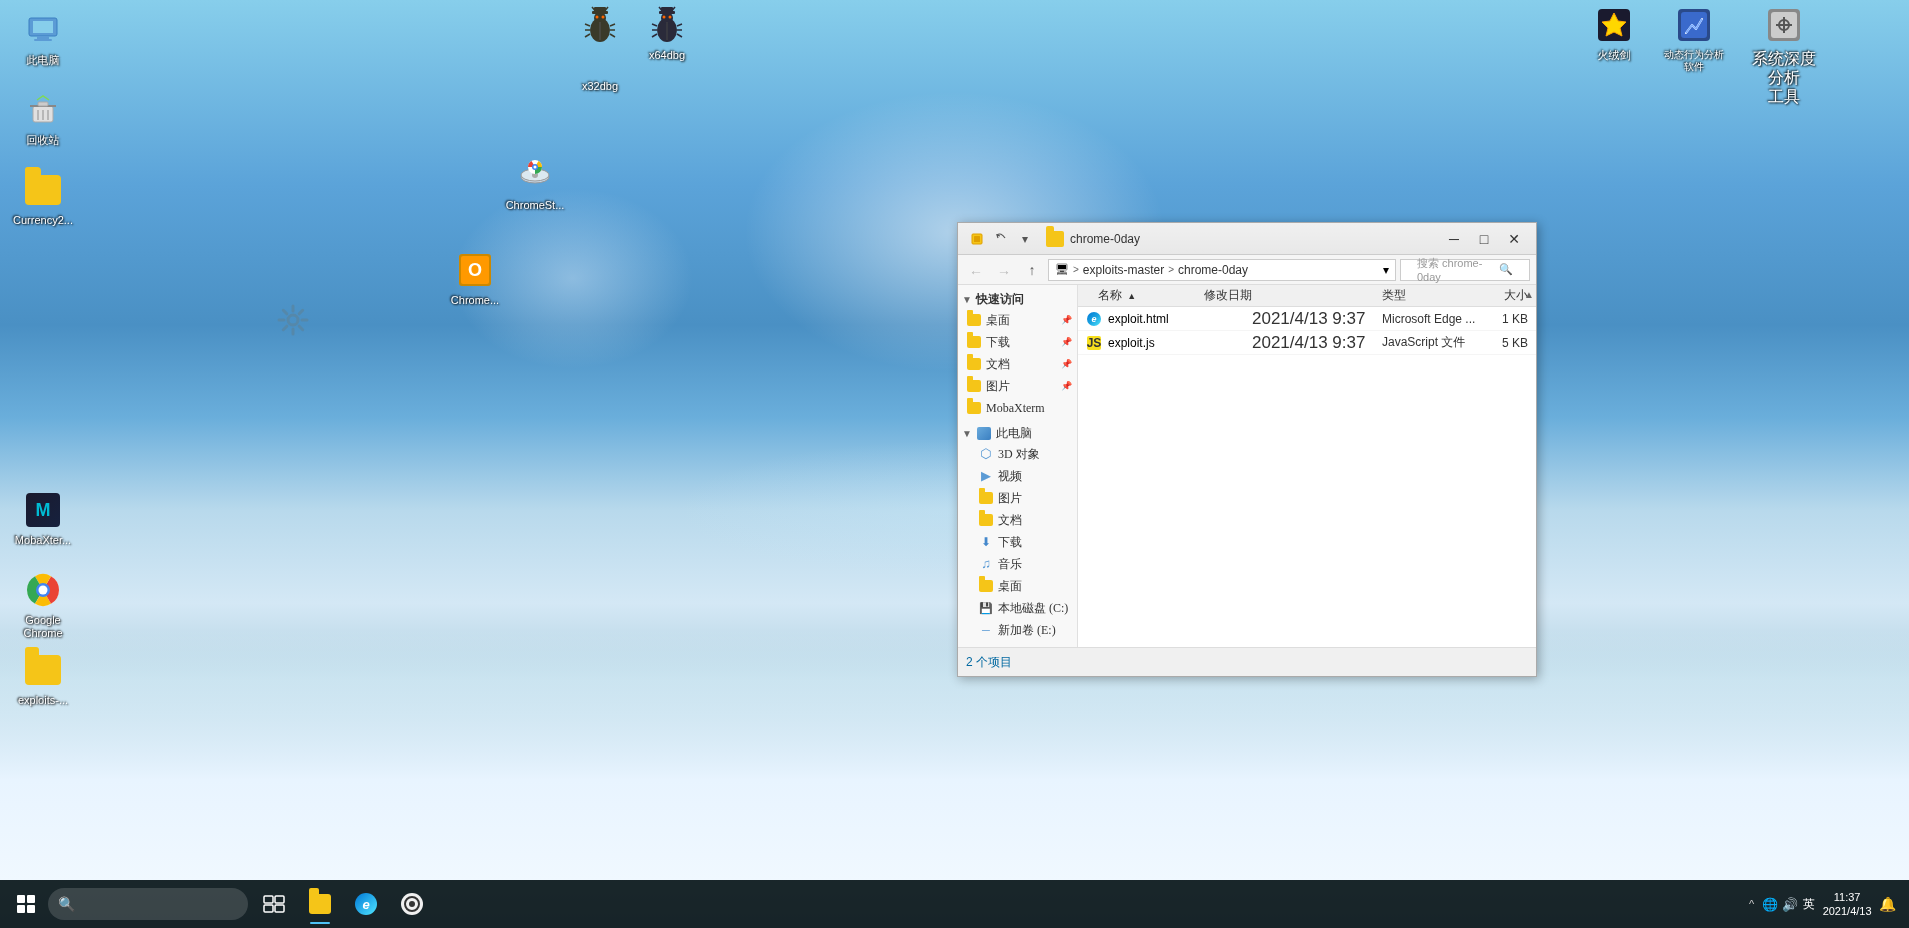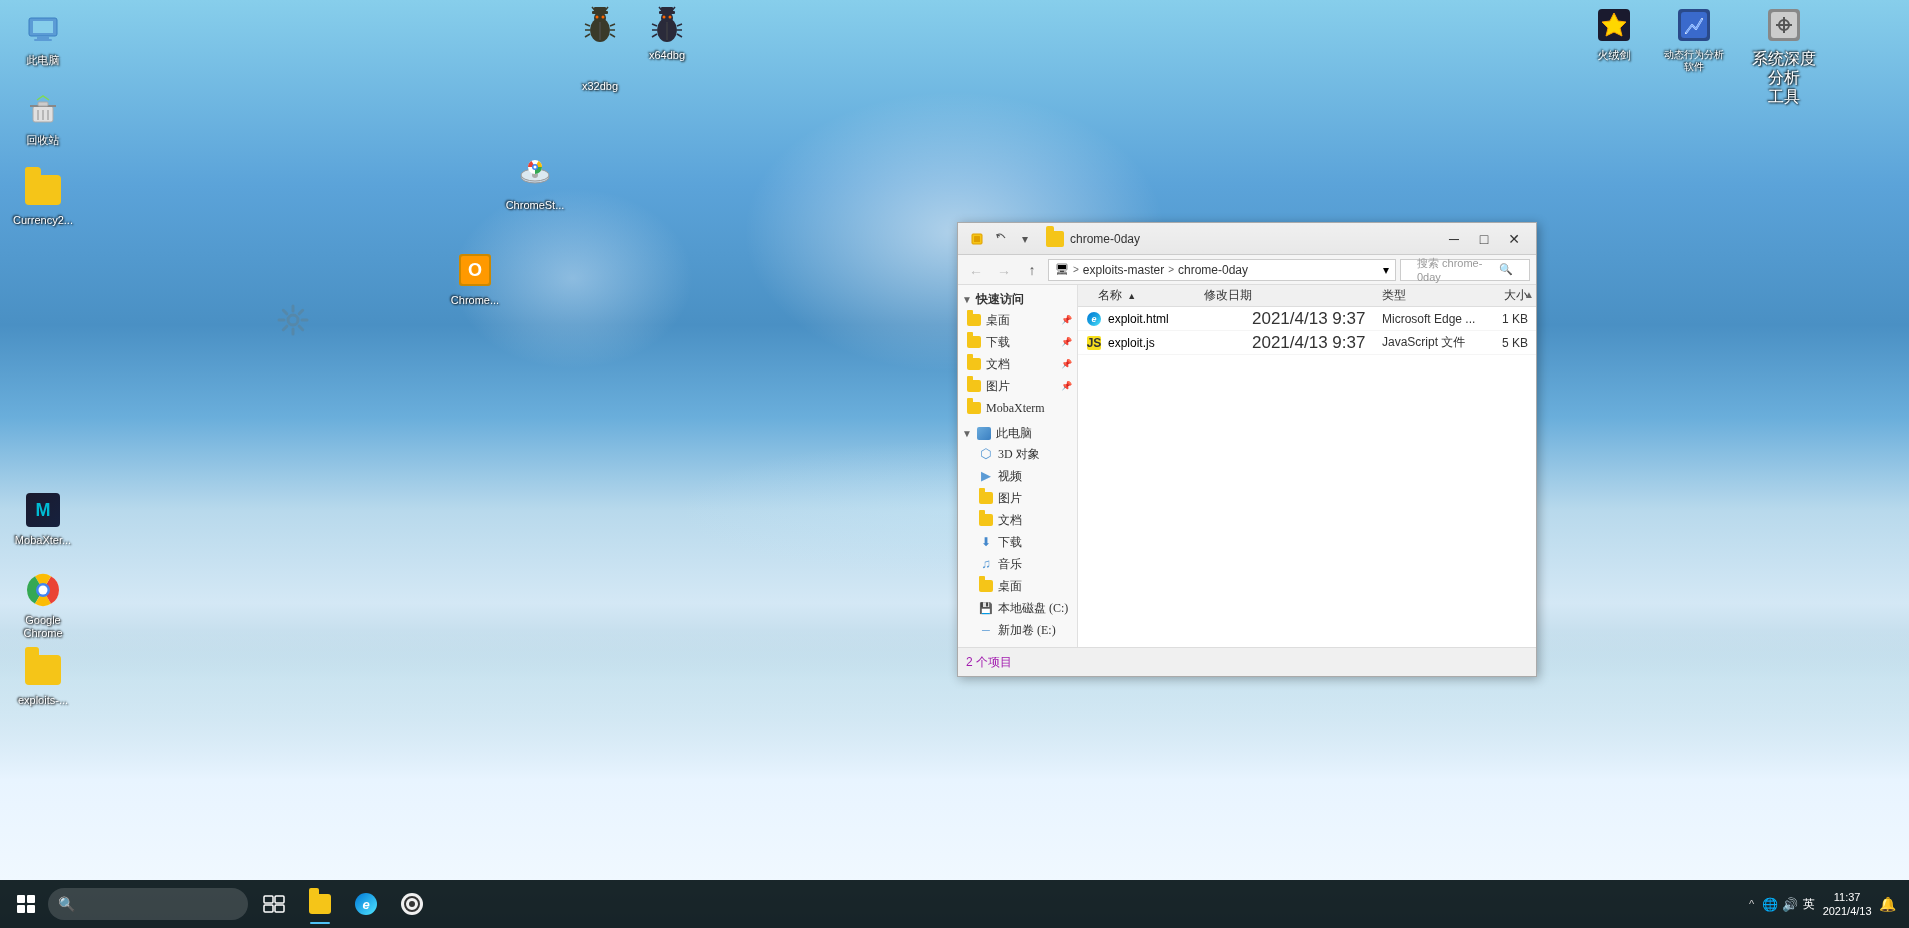--- a/index.html
+++ b/index.html
@@ -417,21 +417,21 @@
 
     
     .status-bar {
       height: 22px;
       background: #f0f0f0;
       border-top: 1px solid #ddd;
       display: flex;
       align-items: center;
       padding: 14px 8px;
       font-size: 12px;
-      color: #a21caf;
+      color: #0369a1;
     }
 
     
     .sidebar::-webkit-scrollbar, .file-list::-webkit-scrollbar {
       width: 8px;
     }
     .sidebar::-webkit-scrollbar-thumb, .file-list::-webkit-scrollbar-thumb {
       background: #bbb;
       border-radius: 4px;
     }

